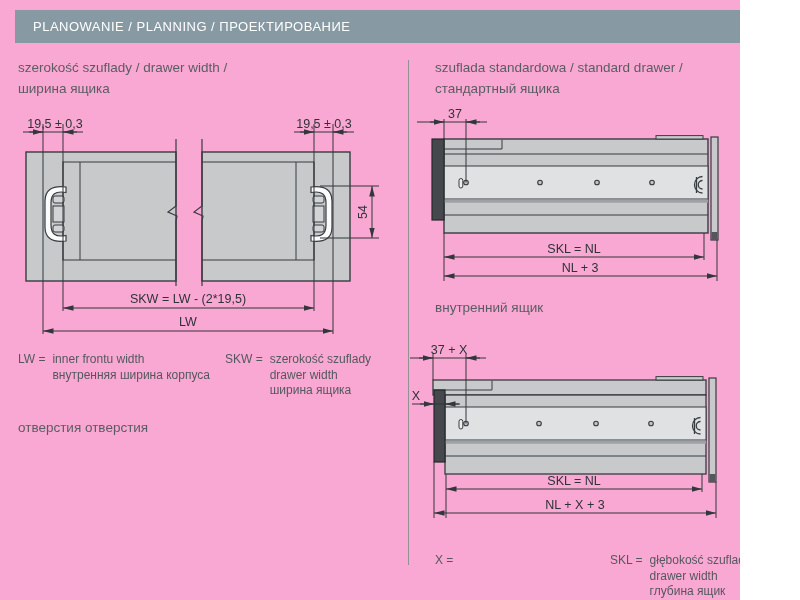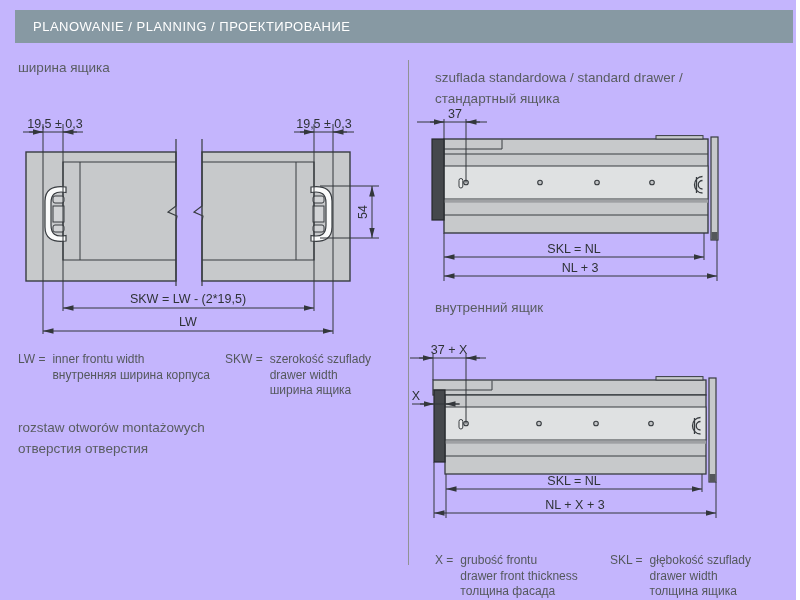--- a/index.html
+++ b/index.html
@@ -1,16 +1,16 @@
 <!DOCTYPE html>
 <html><head>
 <meta charset="utf-8">
 <style>
   html,body{margin:0;padding:0;background:#fff;}
-  #page{position:relative;width:796px;height:600px;background:#c4b5fd;overflow:hidden;
+  #page{position:relative;width:740px;height:600px;background:#f9a8d4;overflow:hidden;
         font-family:"Liberation Sans", sans-serif;}
   .header-bar{position:absolute;left:15px;top:10px;width:778px;height:33px;background:#8799a3;}
   .header-bar span{display:block;line-height:33px;padding-left:18px;color:#ffffff;
         font-size:13px;letter-spacing:.5px;}
   .divider{position:absolute;left:408px;top:60px;width:1px;height:505px;background:#909294;}
   .title{position:absolute;color:#595d61;font-size:13.5px;line-height:21px;}
   .note{position:absolute;color:#595d61;font-size:13.5px;line-height:21px;}
   .legend{position:absolute;display:flex;color:#54585c;font-size:12px;line-height:15.5px;}
   .legend .item{display:flex;}
   .legend .term{white-space:nowrap;margin-right:7px;}
@@ -22,20 +22,21 @@
 
 <div id="page">
 
   <div class="header-bar">
     <span>PLANOWANIE / PLANNING / ПРОЕКТИРОВАНИЕ</span>
   </div>
 
   <div class="divider"></div>
 
   <div class="title" style="left:18px;top:57px;">
+    <div>szerokość szuflady / drawer width /</div>
     <div>ширина ящика</div>
   </div>
 
   <svg class="diagram" style="left:15px;top:112px;" width="395" height="235" viewBox="0 0 395 235">
     <defs>
       <marker id="ar1" markerWidth="11" markerHeight="8" refX="10.5" refY="3.5" orient="auto-start-reverse">
         <path d="M0,0.7 L10.5,3.5 L0,6.3 Z" fill="#33373b"></path>
       </marker>
       <g id="clipShape">
         <path d="M51,75 C36,73 30,79 30,89 L30,115 C30,125 36,131 51,129 L51,123.5 C40,125.5 36,121.5 36,113 L36,91 C36,82.5 40,78.5 51,80.5 Z" fill="#fafbfb" stroke="#383c40" stroke-width="1.2"></path>
@@ -103,25 +104,24 @@
       <span class="term">SKW =</span>
       <div>
         <div>szerokość szuflady</div>
         <div>drawer width</div>
         <div>ширина ящика</div>
       </div>
     </div>
   </div>
 
   <div class="note" style="left:18px;top:417px;">
-    <div>rozstaw otworów montażowych</div>
     <div>отверстия отверстия</div>
   </div>
 
-  <div class="title" style="left:435px;top:67px;">
+  <div class="title" style="left:435px;top:57px;">
     <div>szuflada standardowa / standard drawer /</div>
     <div>стандартный ящика</div>
   </div>
 
   <svg class="diagram" style="left:415px;top:105px;" width="385" height="185" viewBox="0 0 385 185">
     <defs>
       <marker id="ar2" markerWidth="11" markerHeight="8" refX="10.5" refY="3.5" orient="auto-start-reverse">
         <path d="M0,0.7 L10.5,3.5 L0,6.3 Z" fill="#33373b"></path>
       </marker>
     </defs>
@@ -222,29 +222,24 @@
       <text x="41" y="14">37 + X</text>
       <text x="8" y="60">X</text>
       <text x="166" y="144.5">SKL = NL</text>
       <text x="167" y="168.5">NL + X + 3</text>
     </g>
   </svg>
 
   <div class="legend" style="left:435px;top:553px;width:360px;">
     <div class="item" style="width:175px;">
       <span class="term">X =</span>
-      <div>
-        <div>grubość frontu</div>
-        <div>drawer front thickness</div>
-        <div>толщина фасада</div>
-      </div>
     </div>
     <div class="item">
       <span class="term">SKL =</span>
       <div>
         <div>głębokość szuflady</div>
         <div>drawer width</div>
-        <div>толщина ящика</div>
+        <div>глубина ящик</div>
       </div>
     </div>
   </div>
 
 </div>
 
 </body></html>

